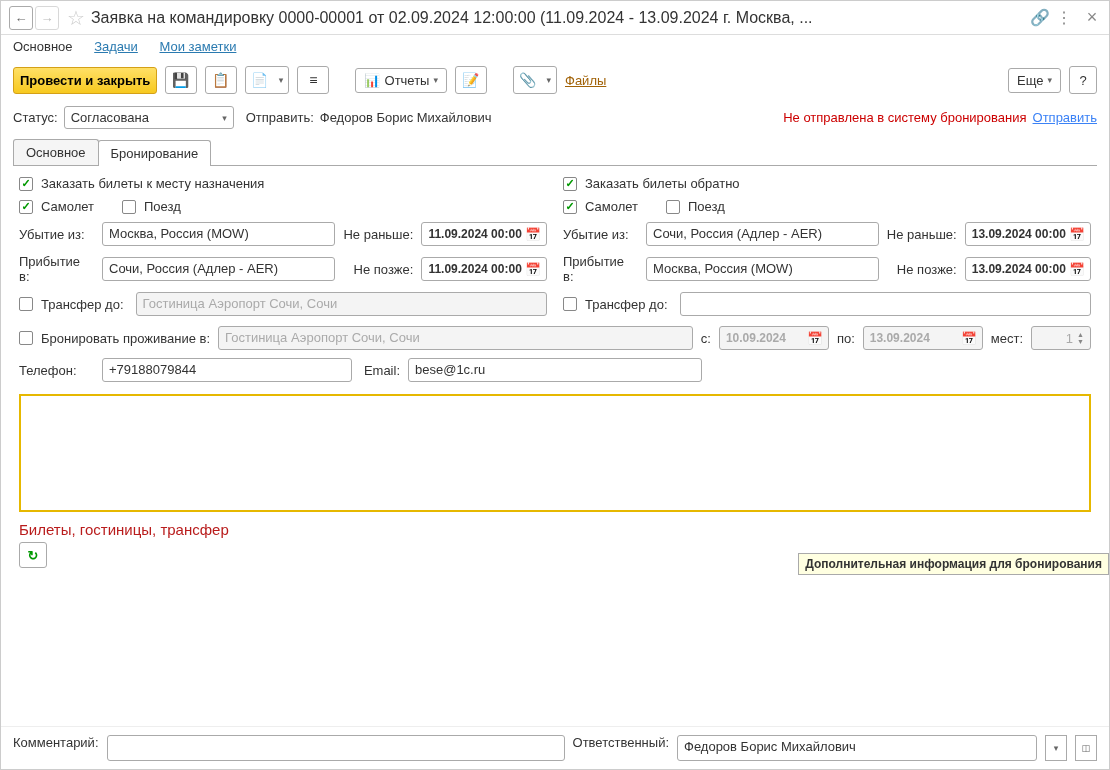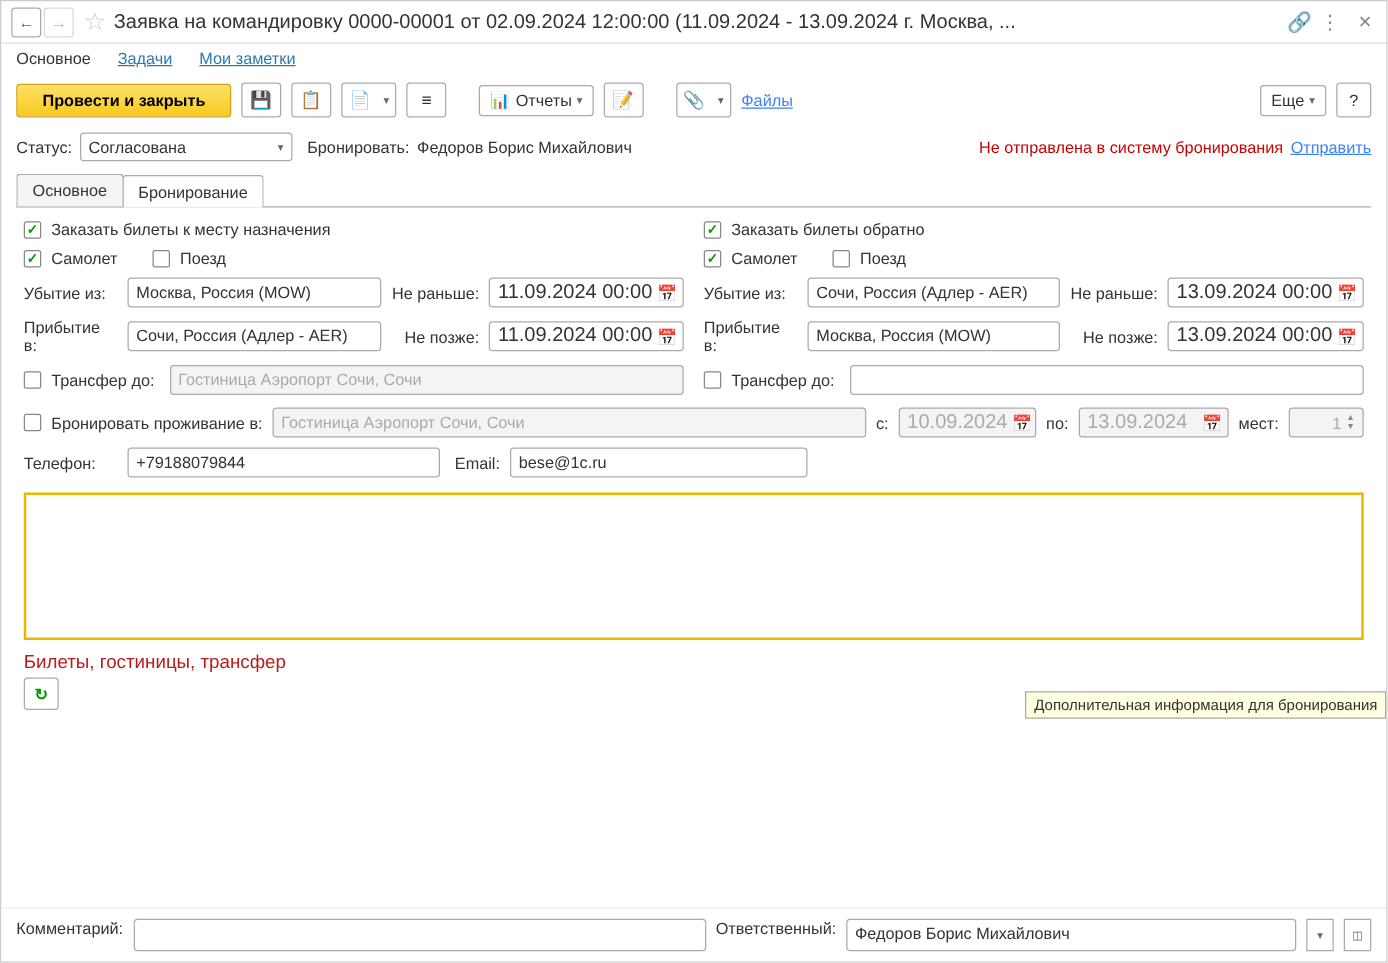--- a/index.html
+++ b/index.html
@@ -7,54 +7,54 @@
 .header { display: flex; align-items: center; padding: 4px 8px; border-bottom: 1px solid #ddd; height: 34px; }
 .nav-btn { width: 24px; height: 24px; border: 1px solid #aaa; background: #fff; border-radius: 3px; display: flex; align-items: center; justify-content: center; margin-right: 2px; cursor: pointer; font-size: 13px; color: #666; }
 .star { color: #ccc; font-size: 20px; margin: 0 6px; cursor: pointer; }
 .title { font-size: 16px; flex: 1; white-space: nowrap; overflow: hidden; text-overflow: ellipsis; }
 .hdr-icon { width: 18px; height: 18px; margin-left: 6px; color: #888; cursor: pointer; display: flex; align-items: center; justify-content: center; font-size: 16px; }
 .navbar { padding: 4px 12px; }
 .navbar span { margin-right: 18px; cursor: pointer; font-size: 13px; }
 .nav-active { color: #333; }
 .nav-link { color: #2a7ab0; text-decoration: underline; }
 .toolbar { padding: 8px 12px; display: flex; align-items: center; gap: 8px; }
-.btn-primary { background: linear-gradient(#ffe066, #f7c91f); border: 1px solid #d4a017; border-radius: 3px; padding: 5px 20px; font-weight: bold; cursor: pointer; font-size: 13px; }
+.btn-primary { background: linear-gradient(#ffe066, #f7c91f); border: 1px solid #d4a017; border-radius: 3px; padding: 5px 6px; font-weight: bold; cursor: pointer; font-size: 13px; }
 .btn-icon { width: 32px; height: 28px; border: 1px solid #aaa; background: #fff; border-radius: 3px; display: flex; align-items: center; justify-content: center; cursor: pointer; font-size: 14px; }
 .btn-icon.dd { width: 44px; justify-content: space-around; }
 .btn-dd { border: 1px solid #aaa; background: #fff; border-radius: 3px; padding: 4px 8px; cursor: pointer; display: flex; align-items: center; gap: 4px; font-size: 13px; }
 .dd-arrow { font-size: 9px; color: #666; }
-.link-blue { color: #3b82f6; text-decoration: underline; cursor: pointer; }
+.link-blue { color: #a16207; text-decoration: underline; cursor: pointer; }
 .spacer { flex: 1; }
 .status-row { padding: 4px 12px 10px; display: flex; align-items: center; gap: 6px; }
 .select-box { border: 1px solid #aaa; border-radius: 3px; padding: 3px 6px; width: 170px; display: flex; justify-content: space-between; align-items: center; background: #fff; }
 .red-text { color: #c00; }
 .tabs-wrap { margin: 0 12px; border-bottom: 1px solid #aaa; display: flex; }
 .tab { border: 1px solid #aaa; border-bottom: none; padding: 5px 12px; margin-right: -1px; background: #f5f5f5; border-radius: 3px 3px 0 0; cursor: pointer; font-size: 13px; }
 .tab.active { background: #fff; position: relative; top: 1px; }
 .content { padding: 10px 18px; }
 .cols { display: flex; gap: 16px; }
 .col { flex: 1; }
 .row { display: flex; align-items: center; margin-bottom: 8px; gap: 8px; }
 .cb { width: 14px; height: 14px; border: 1px solid #888; border-radius: 2px; display: inline-flex; align-items: center; justify-content: center; font-size: 11px; color: #090; font-weight: bold; flex-shrink: 0; }
 .cb.checked::before { content: "✓"; }
 .lbl { width: 75px; flex-shrink: 0; }
 .lbl-w { width: 70px; flex-shrink: 0; text-align: right; }
 .input { border: 1px solid #aaa; border-radius: 3px; padding: 3px 6px; background: #fff; height: 24px; }
 .input.w1 { flex: 1; min-width: 0; }
 .date-in { display: flex; align-items: center; border: 1px solid #aaa; border-radius: 3px; background: #fff; padding: 0 4px 0 6px; height: 24px; }
-.date-in span:first-child { flex: 1; font-size: 16px; }
+.date-in span:first-child { flex: 1; font-size: 12px; font-weight: bold; }
 .cal-ico { font-size: 13px; color: #666; margin-left: 4px; cursor: pointer; }
 .disabled-input { background: #f4f4f4; color: #aaa; }
 .additional { margin-top: 12px; }
 .textarea-focus { border: 2px solid #e6b800; width: 100%; height: 118px; padding: 4px; font-size: 13px; resize: none; outline: none; }
 .green-head { color: #b91c1c; font-size: 15px; margin-top: 6px; }
 .refresh-btn { width: 28px; height: 26px; border: 1px solid #aaa; background: #fff; border-radius: 3px; display: flex; align-items: center; justify-content: center; margin-top: 4px; color: #090; cursor: pointer; font-weight: bold; }
 .footer { position: absolute; bottom: 0; left: 0; right: 0; padding: 8px 12px; display: flex; align-items: flex-start; gap: 8px; border-top: 1px solid #eee; background: #fff; }
 .footer .input { height: 26px; }
-.tooltip { position: absolute; right: 0; top: 552px; background: #ffffe1; border: 1px solid #aaa; padding: 3px 6px; font-size: 12px; white-space: nowrap; overflow: hidden; }
+.tooltip { position: absolute; right: 0; top: 552px; background: #ffffe1; border: 1px solid #aaa; padding: 3px 6px; font-size: 12px; white-space: nowrap; overflow: hidden; font-weight: bold; }
 .q-btn { width: 28px; height: 28px; border: 1px solid #aaa; border-radius: 3px; display: flex; align-items: center; justify-content: center; cursor: pointer; background: #fff; }
 .sq-btn { width: 22px; height: 26px; border: 1px solid #aaa; background: #fff; display: flex; align-items: center; justify-content: center; font-size: 9px; color: #666; cursor: pointer; }
 </style>
 </head>
 <body>
 
 <div class="header">
   <div class="nav-btn">←</div>
   <div class="nav-btn" style="opacity:.45">→</div>
   <div class="star">☆</div>
@@ -89,21 +89,21 @@
     </div>
   <div class="q-btn">?</div>
 </div>
 
 <div class="status-row">
   <span>Статус:</span>
   <div class="select-box">
     <span>Согласована</span>
       <span class="dd-arrow">▾</span>
   </div>
-  <span style="margin-left:6px">Бронировать:</span>
+  <span style="margin-left:6px">Отправить:</span>
   <span>Федоров Борис Михайлович</span>
   <div class="spacer"></div>
   <span class="red-text">Не отправлена в систему бронирования</span>
   <span class="link-blue red-text" style="color:#3b82f6">Отправить</span>
 </div>
 
 <div class="tabs-wrap">
   <div class="tab">Основное</div>
   <div class="tab active">Бронирование</div>
 </div>
@@ -205,21 +205,21 @@
           <span>▲</span>
           <span>▼</span>
         </span>
     </div>
   </div>
 
   <div class="row" style="margin-top:8px">
     <span class="lbl">Телефон:</span>
     <div class="input" style="width:250px"><span>+79188079844</span></div>
     <span style="width:40px;text-align:right">Email:</span>
-    <div class="input" style="width:238px"><span>bese@1c.ru</span></div>
+    <div class="input" style="width:294px"><span>bese@1c.ru</span></div>
   </div>
 
   <div class="additional">
     <textarea class="textarea-focus" style=""></textarea>
   </div>
 
   <div class="green-head">Билеты, гостиницы, трансфер</div>
   <div class="refresh-btn">↻</div>
 </div>
 

